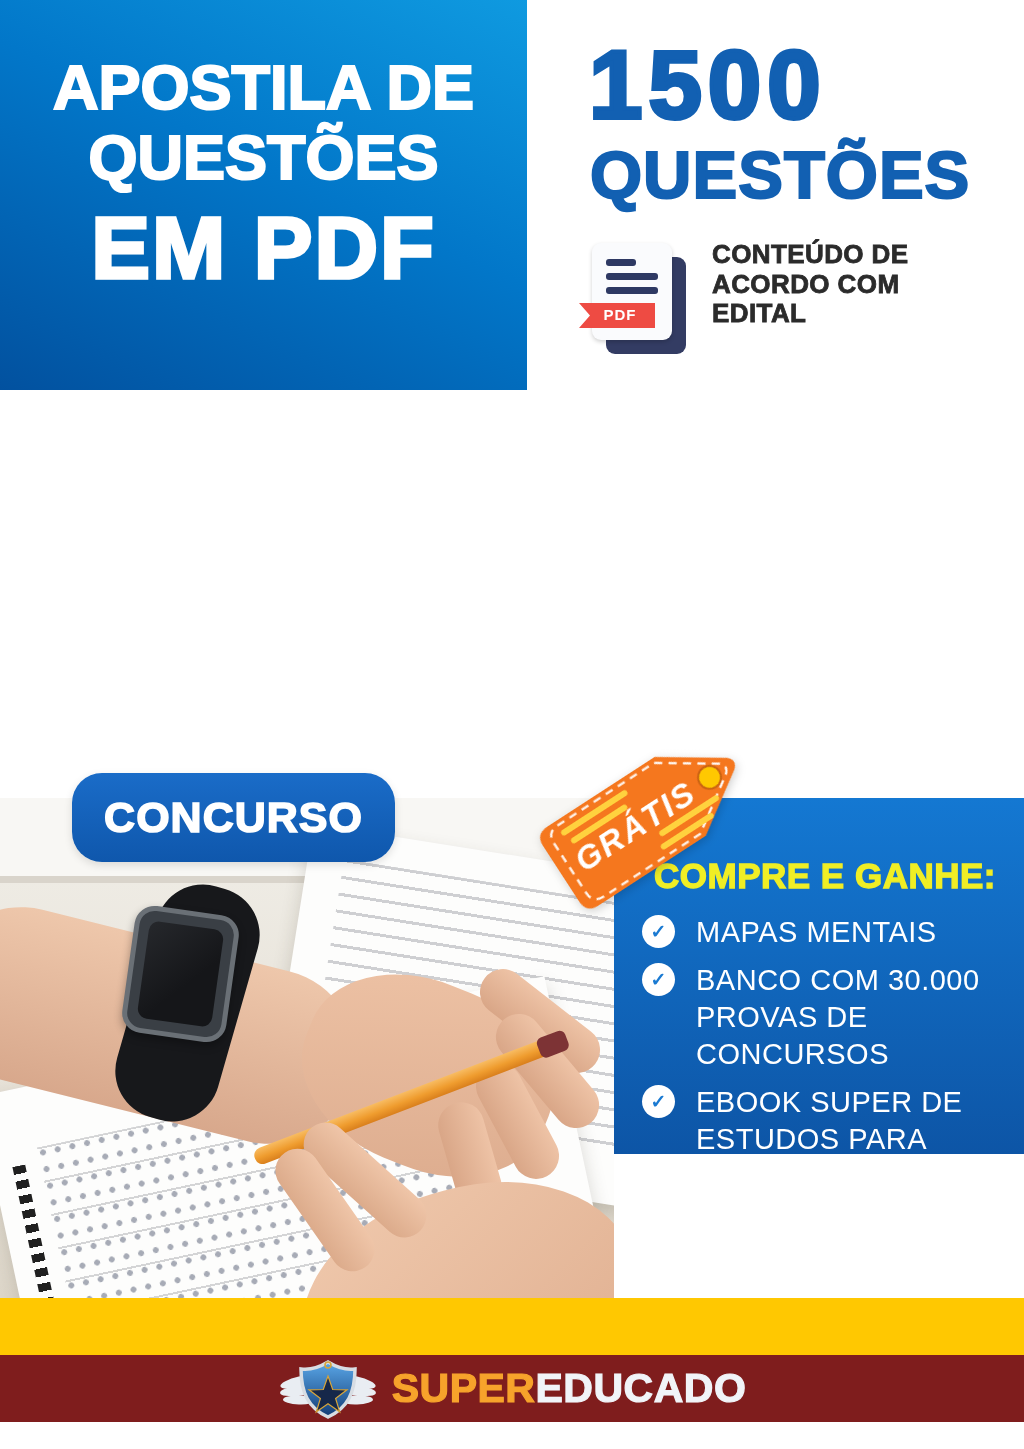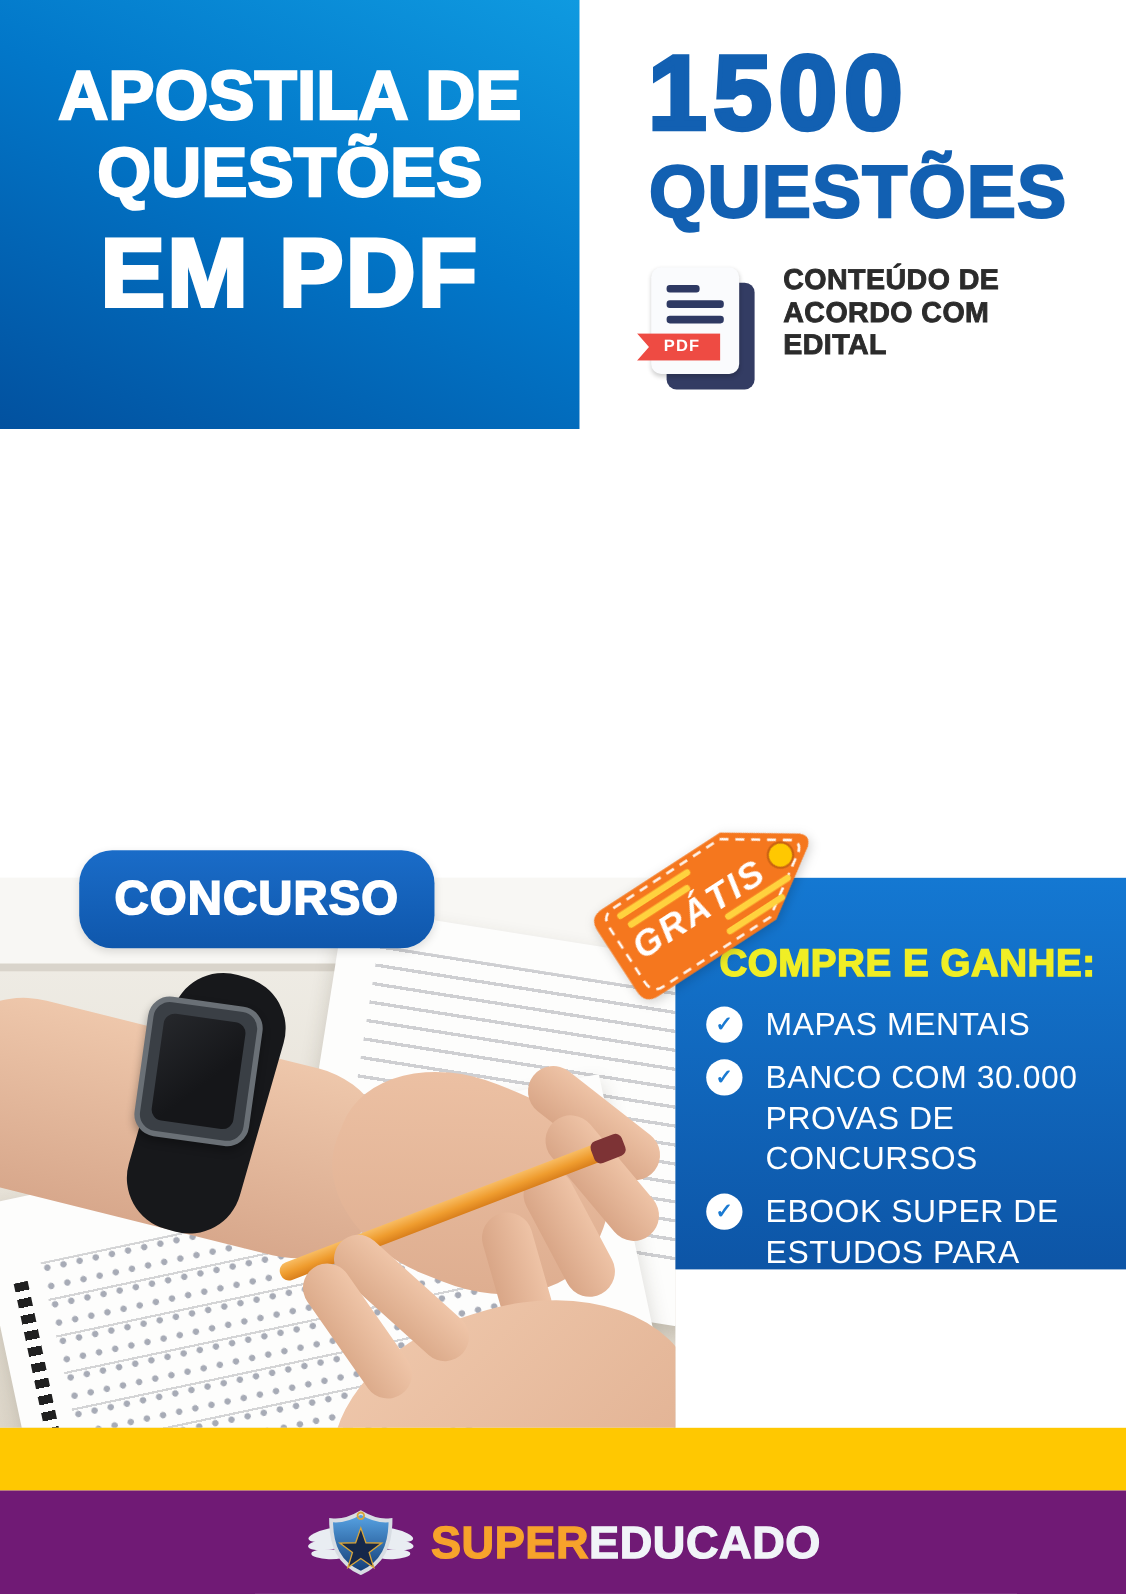--- a/index.html
+++ b/index.html
@@ -106,21 +106,21 @@
       -webkit-text-stroke:1.3px #f0ee25;letter-spacing:.5px;}
   .rows{position:absolute;left:28px;top:116px;right:10px;}
   .b-row{display:flex;align-items:flex-start;margin-bottom:11px;}
   .check-circle{flex:0 0 auto;width:33px;height:33px;border-radius:50%;background:#fff;margin-right:21px;
       display:flex;align-items:center;justify-content:center;margin-top:1px;}
   .check-circle::before{content:"✓";color:#1a7ad2;font-size:19px;font-weight:800;line-height:1;}
   .b-text{color:#fff;font-size:29px;line-height:37px;letter-spacing:.5px;font-weight:400;}
 
   
   .strip{position:absolute;left:0;top:1298px;width:1024px;height:57px;background:#ffc801;}
-  .footer{position:absolute;left:0;top:1355px;width:1024px;height:94px;background:#701a75;
+  .footer{position:absolute;left:0;top:1355px;width:1024px;height:67px;background:#7f1d1d;
       display:flex;align-items:center;justify-content:center;gap:14px;}
   .brand{font-size:41px;font-weight:800;letter-spacing:.5px;-webkit-text-stroke:1.2px currentColor;}
   .brand-super{color:#f7a32b;}
   .brand-educado{color:#f1f4f8;}
 </style>
 </head>
 <body>
 
 <div id="canvas">
 

